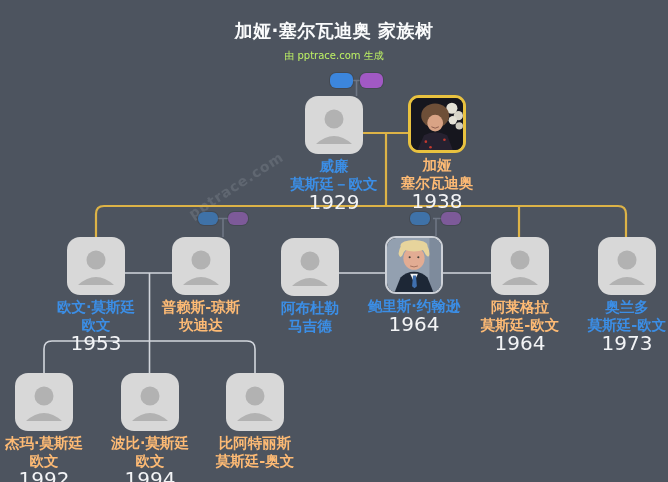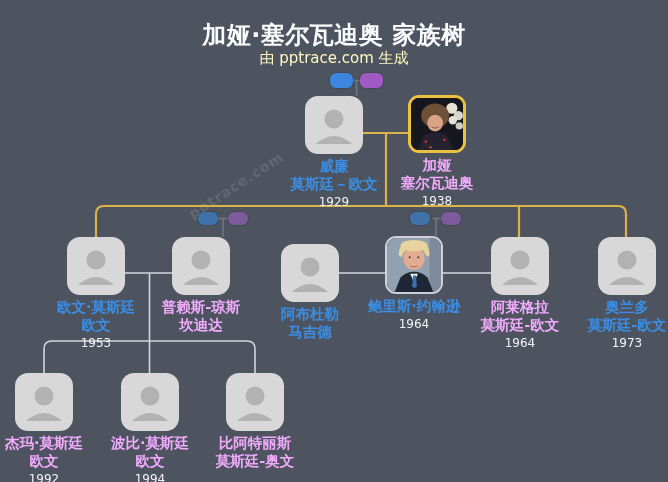--- a/index.html
+++ b/index.html
@@ -1,40 +1,40 @@
 <!DOCTYPE html>
 <html><head>
 <meta charset="utf-8">
 <style>
   html,body{margin:0;padding:0;background:#4d545f;}
   .stage{position:relative;width:668px;height:482px;background:#4d545f;overflow:hidden;
          font-family:"DejaVu Sans",sans-serif;}
   .title{position:absolute;top:19px;left:0;width:668px;text-align:center;
-         color:#fafbfc;font-size:24px;font-weight:bold;letter-spacing:.5px;}
+         color:#fafbfc;font-size:18px;font-weight:bold;letter-spacing:.5px;}
   .subtitle{position:absolute;top:49px;left:0;width:668px;text-align:center;
-         color:#fef9c3;font-size:15px;}
+         color:#bef264;font-size:10px;}
   .watermark{position:absolute;left:190px;top:207px;color:rgba(225,231,242,0.13);
          font-size:14px;font-weight:bold;letter-spacing:1px;
          transform:rotate(-33deg);transform-origin:0 50%;white-space:nowrap;}
   svg.wires{position:absolute;left:0;top:0;z-index:1;}
   .pill{position:absolute;z-index:2;border-radius:6px;box-shadow:0 0 0 1px rgba(0,0,0,0.12);}
   .card{position:absolute;width:58px;z-index:3;}
   .avatar{width:58px;height:58px;border-radius:13px;background:#d8d8d8;overflow:hidden;}
   .avatar svg{display:block;width:100%;height:100%;}
   .photo{width:58px;height:58px;border-radius:11px;overflow:hidden;box-sizing:border-box;background:#222;}
   .photo svg{display:block;width:100%;height:100%;}
   .photo.gold{border:3px solid #e9c23f;}
   .photo.gray{border:2px solid #cdd1d8;}
   .plabel{position:absolute;top:61px;left:50%;transform:translateX(-50%);
           width:136px;text-align:center;line-height:18px;}
   .plabel div:empty{display:none;}
   .nm{font-size:14.5px;font-weight:bold;}
   .nm.male{color:#3b8ee6;}
-  .nm.female{color:#f0abfc;}
-  .yr{font-size:12px;color:#f3f4f6;line-height:19px;font-weight:normal;}
+  .nm.female{color:#fdba74;}
+  .yr{font-size:20px;color:#f3f4f6;line-height:19px;font-weight:normal;}
 </style>
 </head>
 <body>
 
 <div class="stage">
 
   <div class="watermark">pptrace.com</div>
 
   <svg class="wires" width="668" height="482" viewBox="0 0 668 482">
 
@@ -128,21 +128,21 @@
         <circle cx="29" cy="23" r="9.5" fill="#b2b2b2"></circle>
           <path d="M11 48 Q29 32 47 48 Z" fill="#b2b2b2"></path>
       </svg>
     </div>
     <div class="plabel">
       <div class="nm female">普赖斯-琼斯</div>
       <div class="nm female">坎迪达</div>
     </div>
   </div>
 
-  <div class="card" style="left:281px;top:244px">
+  <div class="card" style="left:281px;top:238px">
     <div class="avatar">
       <svg viewBox="0 0 58 58">
         <circle cx="29" cy="23" r="9.5" fill="#b2b2b2"></circle>
           <path d="M11 48 Q29 32 47 48 Z" fill="#b2b2b2"></path>
       </svg>
     </div>
     <div class="plabel">
       <div class="nm male">阿布杜勒</div>
       <div class="nm male">马吉德</div>
 

